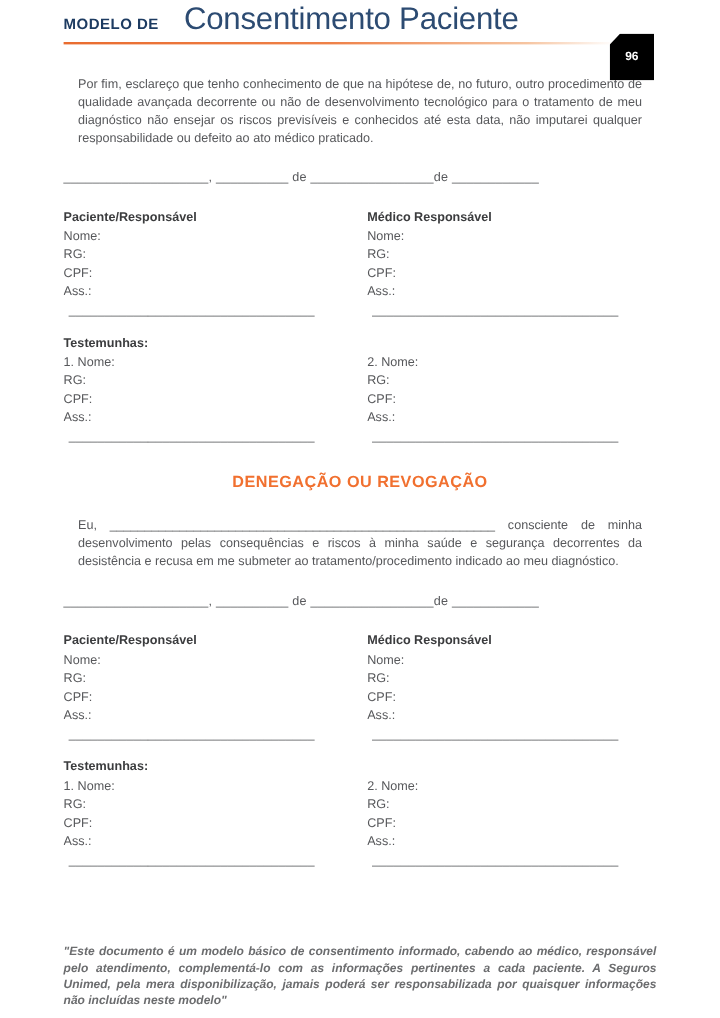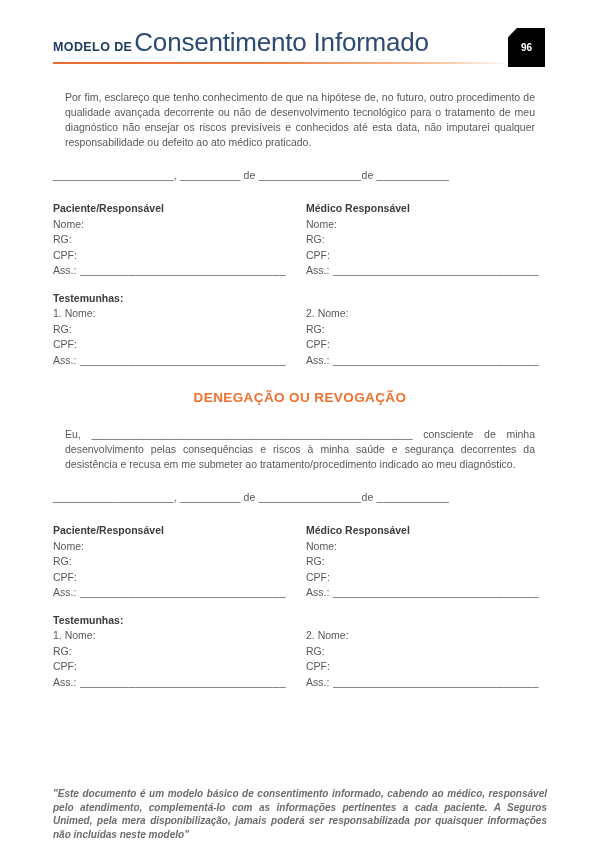--- a/index.html
+++ b/index.html
@@ -2,42 +2,42 @@
 <html><head>
 <meta charset="utf-8">
 <style>
   html,body{margin:0;padding:0;background:#fff;}
   .page{
     position:relative;width:600px;height:848px;background:#ffffff;
     font-family:"Liberation Sans",sans-serif;color:#57585b;overflow:hidden;
   }
   .content{padding:0 53px;}
   
-  .header-row{padding-top:27px;display:flex;align-items:baseline;gap:2px;}
+  .header-row{display:flex;align-items:baseline;gap:21px;}
   .kicker{font-size:12.5px;font-weight:bold;letter-spacing:.4px;color:#1d3b61;}
   .doc-title{font-size:26px;font-weight:400;letter-spacing:-.2px;color:#2c4b72;}
   .page-badge{
     position:absolute;top:28px;right:55px;width:37px;height:39px;
     background:#000000;color:#ffffff;font-size:10px;font-weight:bold;
     display:flex;align-items:center;justify-content:center;
     clip-path:polygon(24% 0,100% 0,100% 100%,0 100%,0 24%);
   }
   .rule{height:2px;margin-top:4px;
     background:linear-gradient(90deg,#e96c2f 0%,#ee8148 45%,#f6c4a0 78%,rgba(255,255,255,0) 93%);}
   
   .para{font-size:10.5px;line-height:15px;text-align:justify;margin:12px;}
   .p1{margin-top:26px;}
   .p2{margin-top:22px;}
   .date{margin-top:18px;font-size:10.5px;line-height:15px;white-space:nowrap;letter-spacing:.2px;}
   
   .sig{margin-top:18px;gap:48px;}
   .grid2{display:grid;grid-template-columns:1fr 1fr;column-gap:12px;font-size:10.5px;line-height:15.5px;}
   .col-title{font-weight:bold;color:#3b3c3e;}
   .fieldrow{white-space:nowrap;}
-  .ass{display:flex;white-space:nowrap;overflow:hidden;}
+  .ass{display:flex;white-space:nowrap;overflow:hidden;flex-direction:column;}
   .ass .blank{margin-left:4px;overflow:hidden;letter-spacing:.2px;}
   .wit{margin-top:12px;}
   .wit-title{font-weight:bold;color:#3b3c3e;font-size:10.5px;line-height:15.5px;}
   
   .rev-head{margin:22px 0 0;text-align:center;color:#f1702f;font-size:13.5px;font-weight:bold;letter-spacing:.4px;}
   
   .footnote{
     position:absolute;left:53px;right:53px;top:787px;
     font-size:10px;line-height:13.5px;font-style:italic;font-weight:bold;
     color:#6b6c6e;text-align:justify;
@@ -45,21 +45,21 @@
 </style>
 </head>
 <body>
 
 <div class="page">
   <div class="page-badge">96</div>
 
   <div class="content">
     <div class="header-row">
       <span class="kicker">MODELO DE</span>
-      <span class="doc-title">Consentimento Informado</span>
+      <span class="doc-title">Consentimento Paciente</span>
     </div>
     <div class="rule"></div>
 
     <p class="para p1">Por fim, esclareço que tenho conhecimento de que na hipótese de, no futuro, outro procedimento de qualidade avançada decorrente ou não de desenvolvimento tecnológico para o tratamento de meu diagnóstico não ensejar os riscos previsíveis e conhecidos até esta data, não imputarei qualquer responsabilidade ou defeito ao ato médico praticado.</p>
 
     <div class="date">____________________, __________ de _________________de ____________</div>
 
     <section class="sig grid2">
       <div>
         <div class="col-title">Paciente/Responsável</div>

